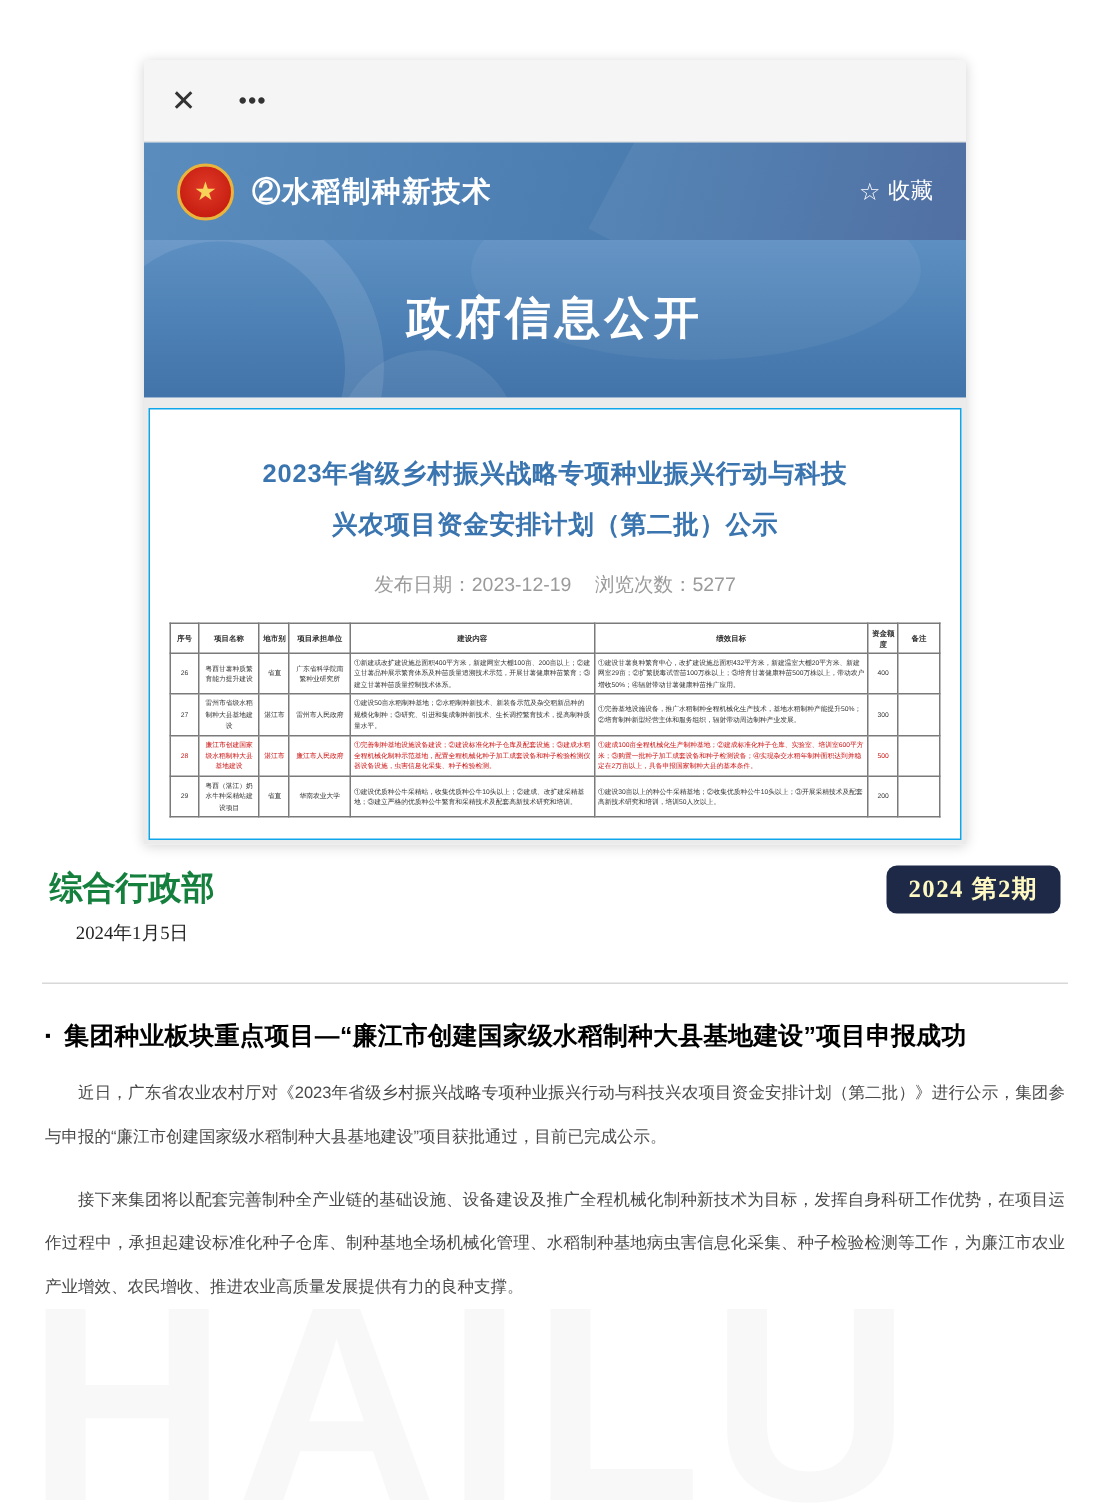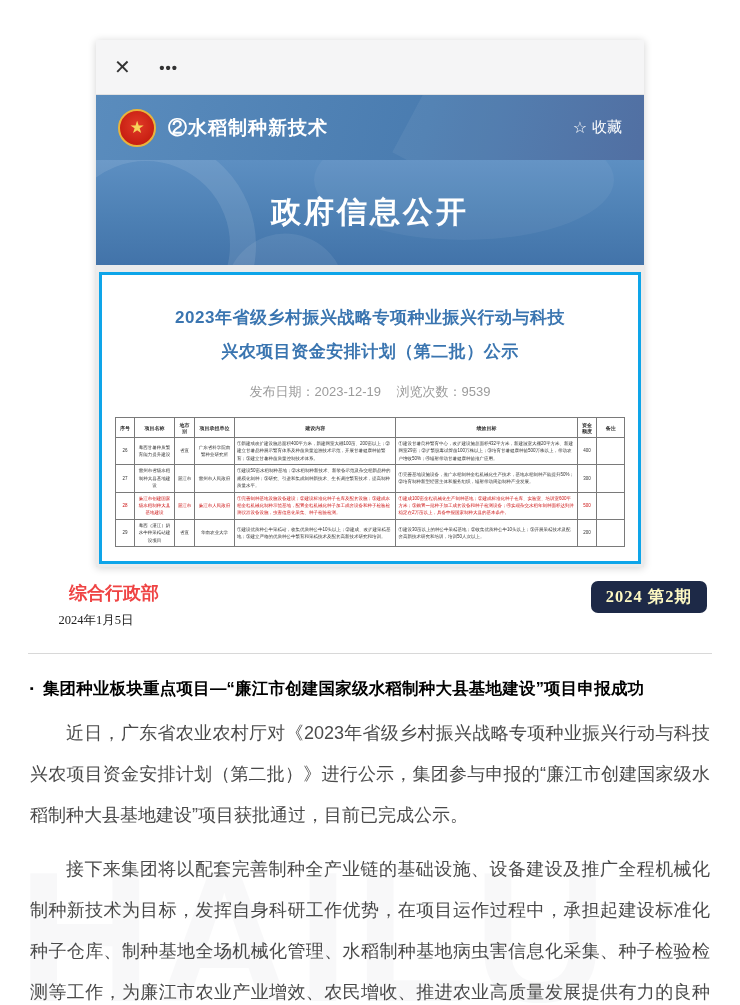--- a/index.html
+++ b/index.html
@@ -55,53 +55,53 @@
     position: absolute; left: 120px; bottom: -30px; width: 120px; height: 60px;
     background: rgba(255,255,255,.08); border-radius: 60px 60px 0 0; transform: rotate(-18deg);
   }
   .banner .deco3 {
     position: absolute; right: 30px; top: -40px; width: 300px; height: 120px;
     background: rgba(255,255,255,.05); border-radius: 50%;
   }
   .banner-title { color: #fff; font-size: 30px; font-weight: bold; letter-spacing: 3px; position: relative; }
 
   .gray-zone { background: #ebebeb; padding: 7px 3px 3px; }
-  .white-card { background: #fff; padding: 26px 0 8px; border: 3px solid #0ea5e9; }
+  .white-card { background: #fff; padding: 26px 0 8px; border: 1px solid #0ea5e9; }
 
   .art-title { text-align: center; color: #3a75b0; font-size: 17px; font-weight: bold; line-height: 34px; letter-spacing: .5px; }
   .art-meta { margin-top: 14px; text-align: center; color: #9b9b9b; font-size: 13px; }
   .art-meta span { margin: 0 6px; }
 
   table.proj {
     width: calc(100% - 26px); margin: 16px 13px 6px; border-collapse: collapse;
     table-layout: fixed; font-size: 4.5px; color: #333;
   }
   table.proj th, table.proj td { border: 1px solid #7a7a7a; padding: 2px; vertical-align: middle; }
   table.proj th { font-size: 5px; font-weight: bold; text-align: center; height: 20px; }
   table.proj td { line-height: 1.65; text-align: center; }
   table.proj td:nth-child(5), table.proj td:nth-child(6) { text-align: left; }
   table.proj tr.hl td { color: #cc1111; }
 
   
   .footer-row { display: flex; align-items: flex-start; margin: 14px 33px 0; }
-  .dept-name { font-family: "Liberation Serif", serif; font-size: 18px; font-weight: bold; color: #ef4444; margin-left: 36px; }
+  .dept-name { font-family: "Liberation Serif", serif; font-size: 22px; font-weight: bold; color: #15803d; }
   .dept-date { font-family: "Liberation Serif", serif; font-size: 12.5px; color: #222; margin-top: 7px; text-align: center; }
   .issue-badge {
     margin-left: auto; background: #1d2947; color: #fef9c3; font-family: "Liberation Serif", serif;
     font-weight: bold; font-size: 16.5px; padding: 5px 15px; border-radius: 7px; letter-spacing: 1px;
   }
   .divider { border: none; border-top: 1px solid #d8d8d8; margin: 24px 28px 0; }
 
   .headline { display: flex; align-items: baseline; gap: 9px; margin: 24px 30px 0; position: relative; z-index: 1; }
   .headline .bullet { font-size: 11px; color: #000; transform: translateY(-2px); }
   .headline .txt { font-size: 16.5px; font-weight: bold; color: #000; letter-spacing: .2px; white-space: nowrap; }
 
   .body-copy { position: relative; z-index: 1; margin: 6px 30px 0; }
   .body-copy p {
-    font-size: 18px; color: #4a4a4a; line-height: 41px; text-indent: 2em;
+    font-size: 11px; color: #4a4a4a; line-height: 29px; text-indent: 2em;
     text-align: justify; margin-top: 13px;
   }
   .watermark {
     position: absolute; left: 18px; bottom: -38px; font-size: 185px; font-weight: bold;
     color: rgba(120,130,140,.055); letter-spacing: 6px; z-index: 0; pointer-events: none;
     font-family: "Liberation Sans", sans-serif;
   }
 </style>
 </head>
 <body>
@@ -132,21 +132,21 @@
     </div>
 
     <div class="gray-zone">
       <div class="white-card">
         <div class="art-title">
           <div>2023年省级乡村振兴战略专项种业振兴行动与科技</div>
           <div>兴农项目资金安排计划（第二批）公示</div>
         </div>
         <div class="art-meta">
           <span>发布日期：2023-12-19</span>
-          <span>浏览次数：9539</span>
+          <span>浏览次数：5277</span>
         </div>
 
         <table class="proj">
           <colgroup>
             <col style="width:3.7%">
               <col style="width:7.9%">
               <col style="width:3.9%">
               <col style="width:7.9%">
             <col style="width:31.7%">
               <col style="width:35.6%">

